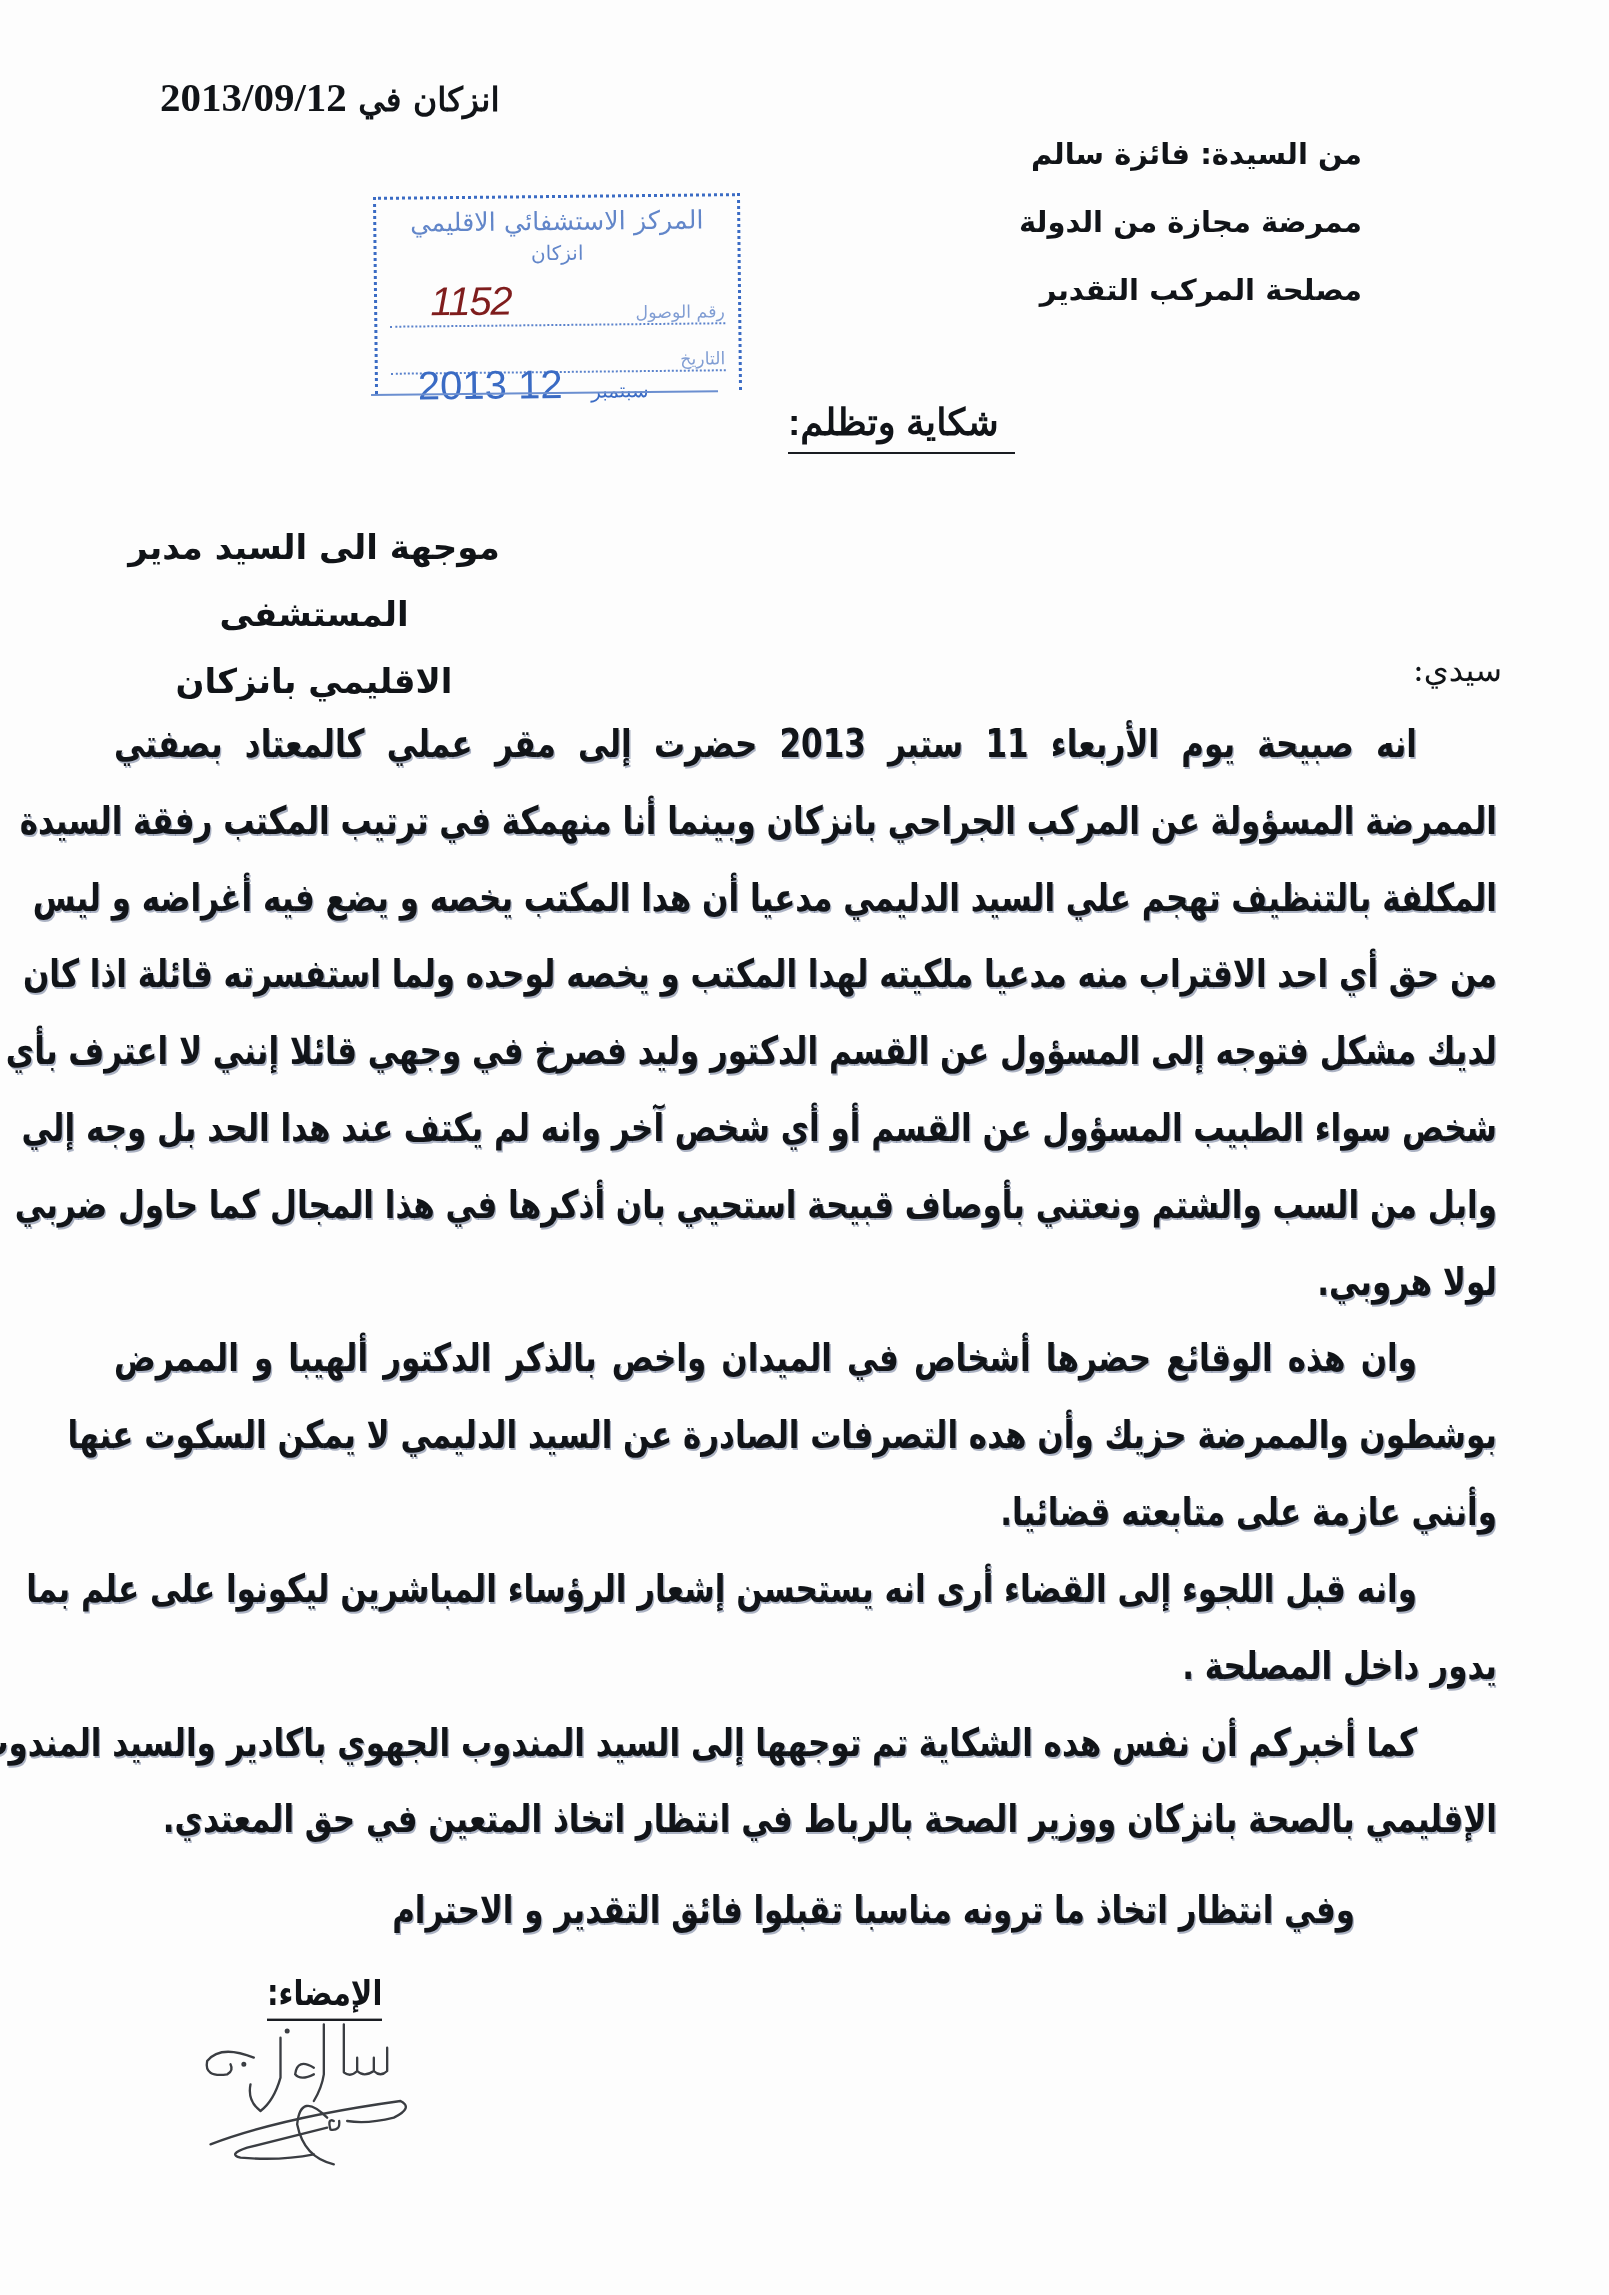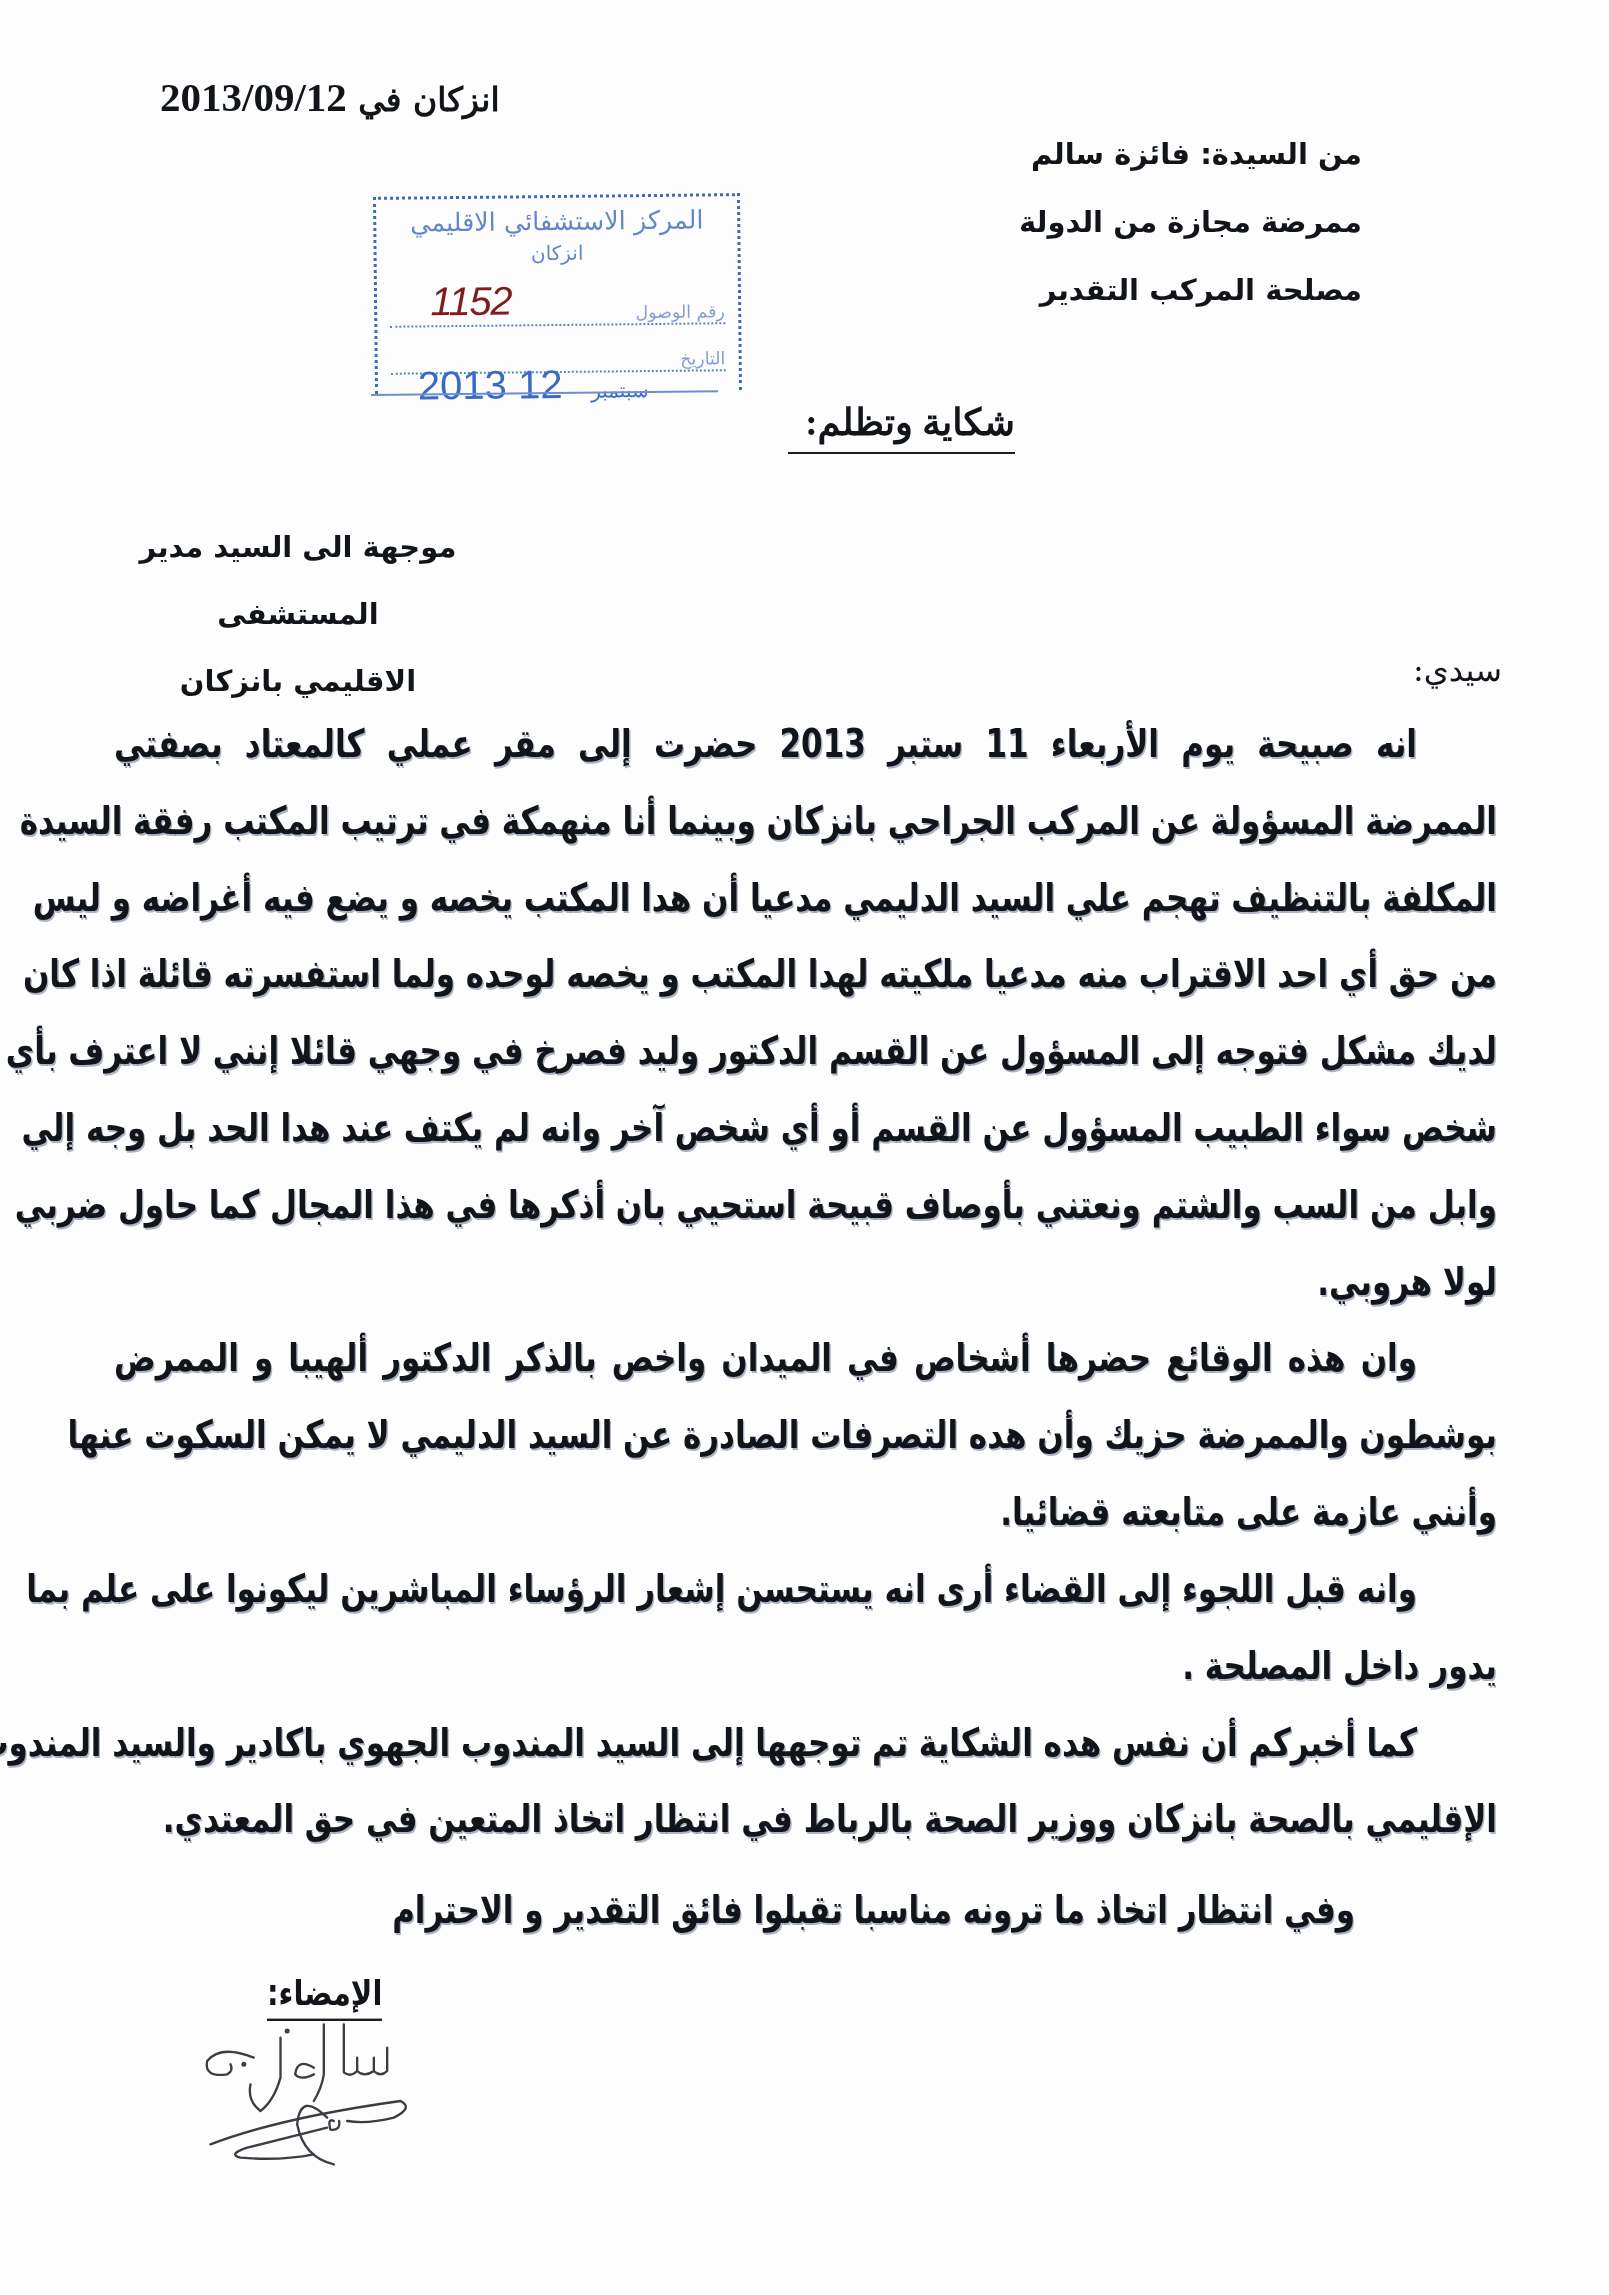--- a/index.html
+++ b/index.html
@@ -66,29 +66,29 @@
     white-space: nowrap; letter-spacing: 1.3px;
   }
   #stamp .stamp-date .sep { font-size: 20px; margin: 0 17.4px; }
   #stamp .stamp-baseline {
     position: absolute; left: -6.7px; top: 194px; width: 347px;
     border-top: 2px solid #6b8fd0;
   }
 
   
   #doc-title {
-    left: 788px; top: 401px; width: 227px; text-align: right;
-    font-family: Liberation Serif, serif; font-weight: bold; font-size: 37px;
+    left: 788px; top: 401px; width: 227px; text-align: left;
+    font-family: Liberation Sans, sans-serif; font-weight: bold; font-size: 37px;
     padding-bottom: 8px; border-bottom: 2.7px solid #1a1d22;
   }
 
   
   #addressee {
-    left: 91px; top: 514px; width: 414px; text-align: center;
-    font-weight: bold; font-size: 29px; line-height: 67px;
+    left: 107px; top: 514px; width: 414px; text-align: center;
+    font-weight: bold; font-size: 34px; line-height: 67px;
   }
 
   
   #salutation {
     right: 107px; top: 651px;
     font-family: "DejaVu Serif", serif; font-weight: normal; font-size: 32px;
   }
 
   
   .body-line {

